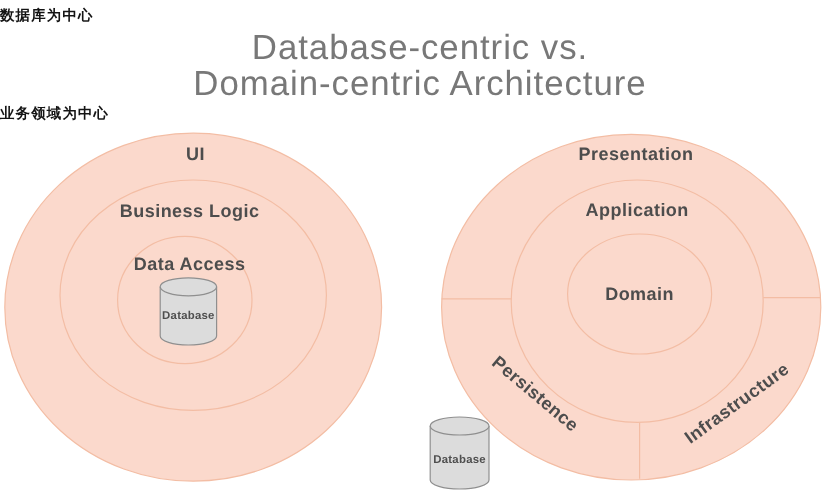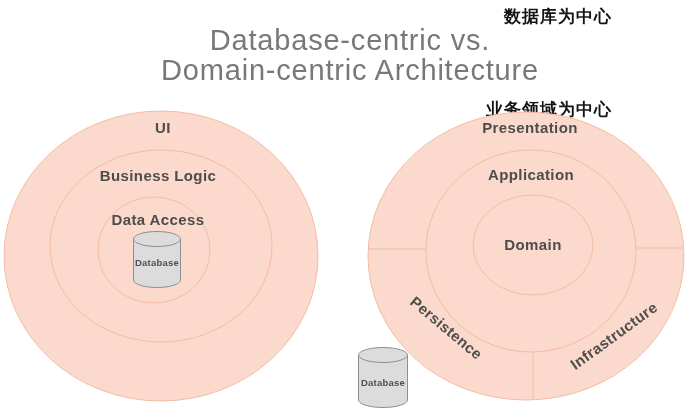--- a/index.html
+++ b/index.html
@@ -1,25 +1,25 @@
 <!DOCTYPE html>
 <html><head>
 <meta charset="utf-8">
 <style>
   html,body { margin:0; padding:0; background:#ffffff; }
   .stage {
     position:relative; width:693px; height:410px; background:#ffffff;
     overflow:hidden; font-family:"Liberation Sans", sans-serif;
   }
   .cn-line {
-    position:absolute; left:0; width:612px; text-align:right;
-    font-size:17px; font-weight:bold; color:#141414; letter-spacing:1px;
+    position:absolute; left:0; width:612px; text-align:left;
+    font-size:12px; font-weight:bold; color:#141414; letter-spacing:1px;
   }
   .cn-top { top:5px; }
-  .cn-bottom { top:98px; }
+  .cn-bottom { top:86px; }
   .title-line {
     position:absolute; left:0; width:700px; text-align:center;
     font-size:29px; font-weight:300; color:#787878; letter-spacing:0.8px;
     line-height:30px;
   }
   .title-1 { top:25px; }
   .title-2 { top:55px; }
   svg text { font-family:"Liberation Sans", sans-serif; }
   .ring-outer { fill:#FBD9CC; stroke:#F3BDA4; stroke-width:1; }
   .ring-line  { fill:none;    stroke:#F3BDA4; stroke-width:1; }

